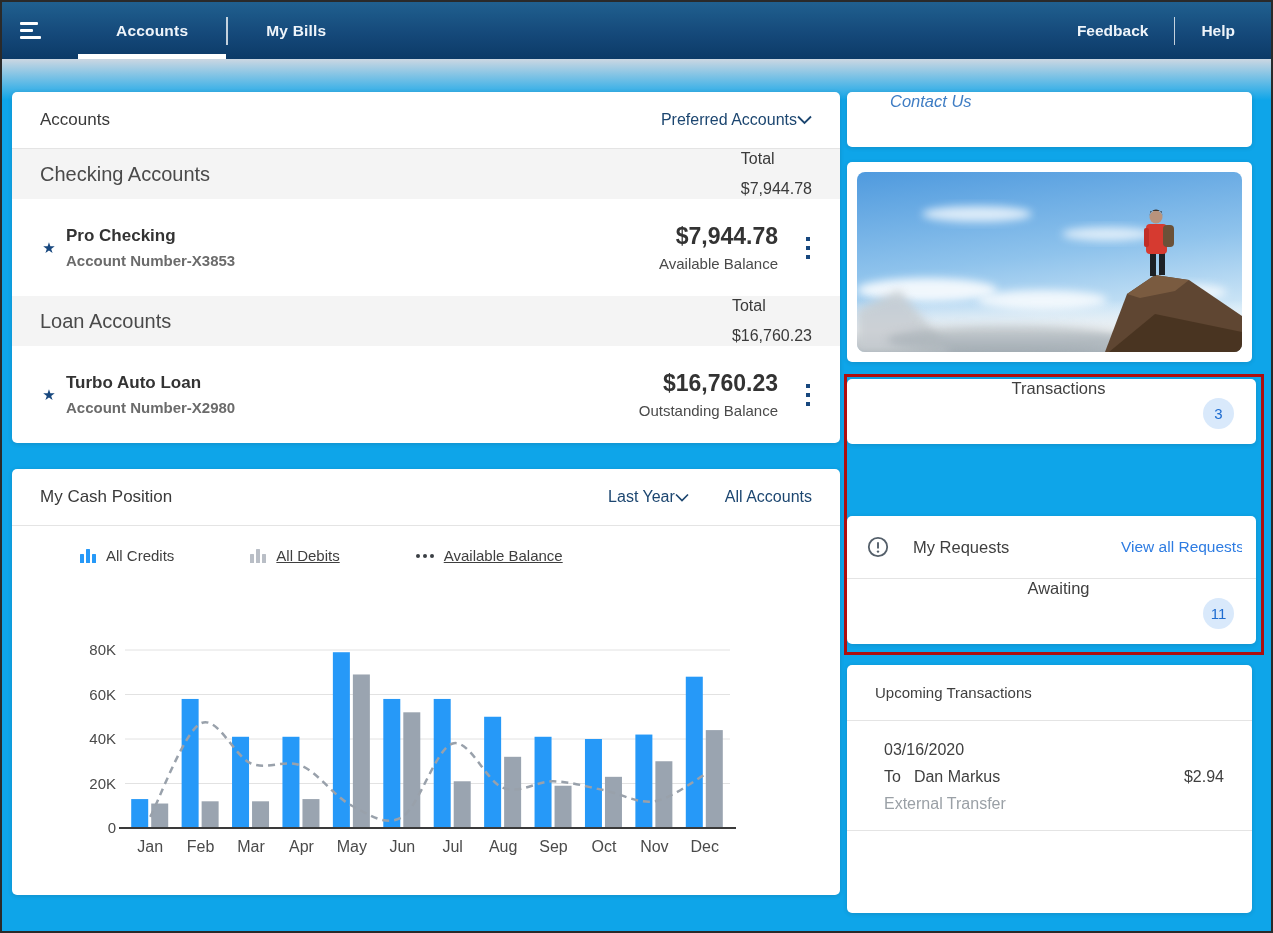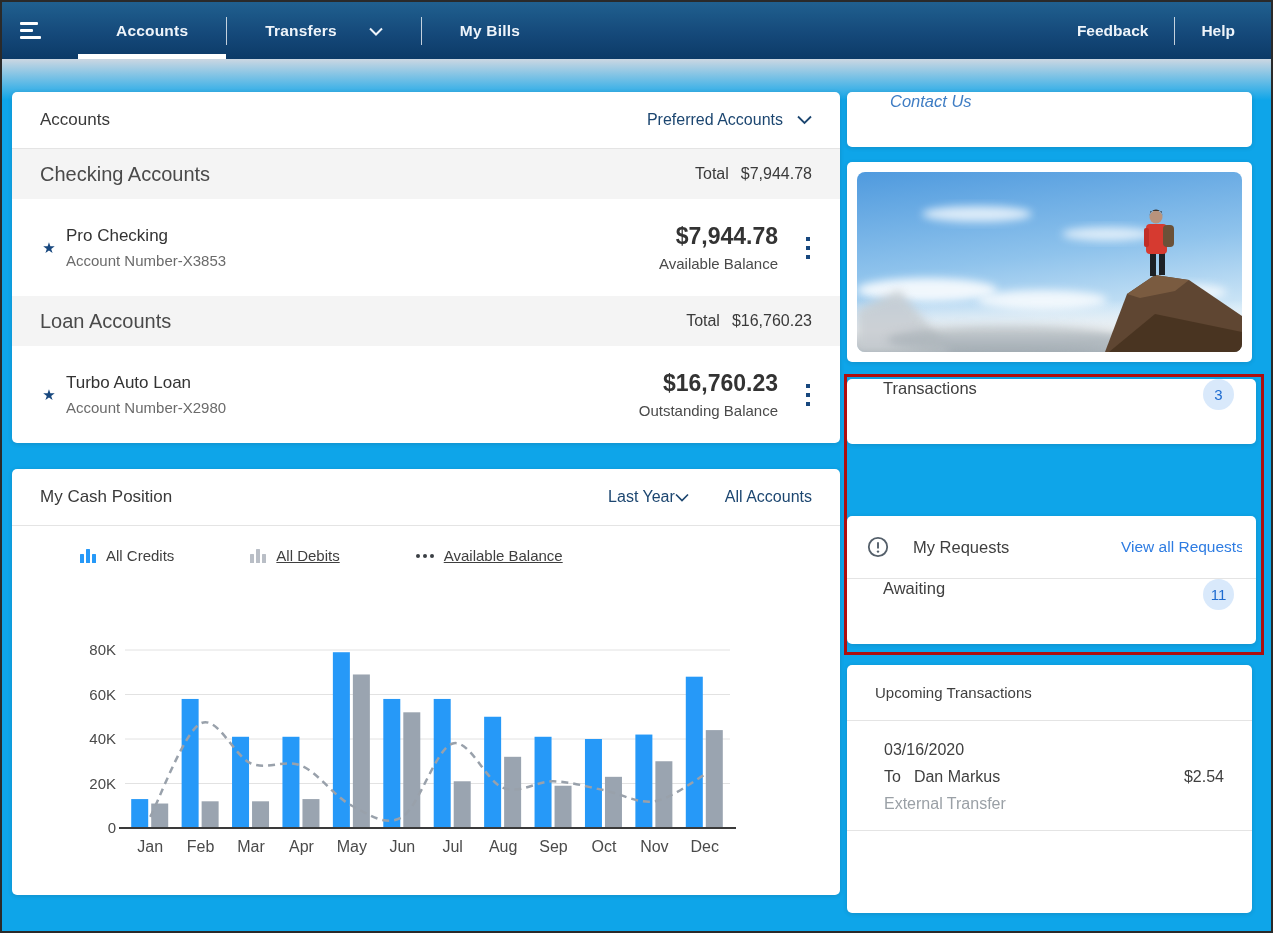--- a/index.html
+++ b/index.html
@@ -23,27 +23,27 @@
   .nav-link{padding:0 26px;font-size:15.5px;font-weight:700;height:100%;display:flex;align-items:center;cursor:pointer;}
 
   
   .card{position:absolute;background:#fff;border-radius:5px;box-shadow:0 1px 4px rgba(40,50,60,.18);}
 
   
   .acc-card{left:10px;top:90px;width:828px;}
   .card-hd{height:57px;display:flex;align-items:center;padding:0 28px;border-bottom:1px solid #e4e4e4;}
   .card-title{font-size:17px;color:#3a3a3a;}
   .hd-right{margin-left:auto;display:flex;align-items:center;}
-  .filter-lbl{font-size:16px;color:#1c4670;cursor:pointer;display:flex;align-items:flex-start;gap:14px;}
+  .filter-lbl{font-size:16px;color:#1c4670;cursor:pointer;display:flex;align-items:flex-start;}
   .sec-row{height:50px;background:#f4f4f4;display:flex;align-items:center;padding:0 28px;}
   .sec-name{font-size:20px;color:#4a4a4a;}
-  .sec-total{margin-left:auto;font-size:16px;color:#3a3a3a;display:flex;gap:12px;}
+  .sec-total{margin-left:auto;font-size:16px;color:#3a3a3a;display:flex;gap:12px;flex-direction:column;}
   .acct-row{height:97px;display:flex;align-items:center;padding:0 20px 0 20px;cursor:pointer;}
   .star{width:34px;text-align:center;color:#17477e;font-size:15px;}
-  .acct-info{display:flex;flex-direction:column;gap:6px;}
+  .acct-info{display:flex;flex-direction:column;gap:6px;font-weight:bold;}
   .acct-name{font-size:17px;color:#333;}
   .acct-num{font-size:15px;color:#6b6b6b;}
   .acct-right{margin-left:auto;display:flex;flex-direction:column;align-items:flex-end;gap:5px;}
   .acct-amt{font-size:23px;font-weight:700;color:#333;}
   .acct-bal{font-size:15px;color:#4a4a4a;}
   .kebab{margin-left:24px;margin-right:6px;display:flex;flex-direction:column;gap:5px;cursor:pointer;padding:4px;}
   .kebab i{width:4px;height:4px;background:#17477e;display:block;}
 
   
   .cash-card{left:10px;top:467px;width:828px;height:426px;}
@@ -67,21 +67,21 @@
   
   .contact-card{left:845px;top:90px;width:405px;height:55px;display:flex;padding-left:43px;font-style:italic;}
   .contact-link{font-size:16.5px;color:#3f7dc4;cursor:pointer;}
   .hero-card{left:845px;top:160px;width:405px;height:200px;padding:10px;}
   .hero-card svg{display:block;border-radius:8px;}
 
   .hl-box{position:absolute;left:842px;top:372px;width:420px;height:281px;border:3px solid #ae0e0e;z-index:6;pointer-events:none;}
   .mini-card-hd{height:63px;display:flex;align-items:center;padding:0 14px 0 20px;border-bottom:1px solid #e4e4e4;}
   .mini-title{font-size:16.5px;color:#3f3f3f;margin-left:24px;}
   .view-all{margin-left:auto;font-size:15.5px;color:#2e7ce2;white-space:nowrap;overflow:hidden;cursor:pointer;text-align:left;}
-  .mini-body{height:65px;display:flex;align-items:flex-start;padding:0 22px 0 36px;}
+  .mini-body{height:65px;display:flex;align-items:center;padding:0 22px 0 36px;flex-direction:column;}
   .mini-lbl{font-size:16.5px;color:#3f3f3f;}
   .badge{margin-left:auto;width:31px;height:31px;border-radius:50%;background:#d9e9fb;color:#1e6cd0;font-size:15px;display:flex;align-items:center;justify-content:center;}
   .approvals-card{left:845px;top:377px;width:409px;}
   .requests-card{left:845px;top:514px;width:409px;}
   .icon-circ{width:22px;height:22px;flex:0 0 22px;}
 
   .upcoming-card{left:845px;top:663px;width:405px;height:248px;}
   .up-hd{height:56px;display:flex;align-items:center;padding:0 28px;border-bottom:1px solid #e4e4e4;font-size:15px;color:#3f3f3f;}
   .txn{padding:20px 28px 17px 37px;border-bottom:1px solid #e4e4e4;}
   .txn-date{font-size:16px;color:#3f3f3f;}
@@ -99,28 +99,20 @@
     <div class="hamburger">
         <span></span>
         <span></span>
         <span></span>
       </div>
     <div class="nav-tabs">
       <div class="nav-tab active">
         <span>Accounts</span>
       </div>
       <div class="nav-sep"></div>
-      <div class="nav-tab">
-        <span>Transfers</span>
-        <span class="chev">
-          <svg width="14" height="9" viewBox="0 0 14 9">
-              <polyline points="1,1.5 7,7.5 13,1.5" fill="none" stroke="#eef4fa" stroke-width="2"></polyline>
-            </svg>
-        </span>
-      </div>
       <div class="nav-sep"></div>
       <div class="nav-tab">
         <span>My Bills</span>
       </div>
     </div>
     <div class="nav-right">
       <div class="nav-link">Feedback</div>
       <div class="nav-sep"></div>
       <div class="nav-link">Help</div>
     </div>
@@ -353,19 +345,19 @@
     </div>
   </div>
 
   <div class="card upcoming-card">
     <div class="up-hd">Upcoming Transactions</div>
     <div class="txn">
       <div class="txn-date">03/16/2020</div>
       <div class="txn-mid">
         <span class="txn-to">To</span>
         <span>Dan Markus</span>
-        <span class="txn-amt">$2.54</span>
+        <span class="txn-amt">$2.94</span>
       </div>
       <div class="txn-type">External Transfer</div>
     </div>
   </div>
 
 </div>
 
 </body></html>

